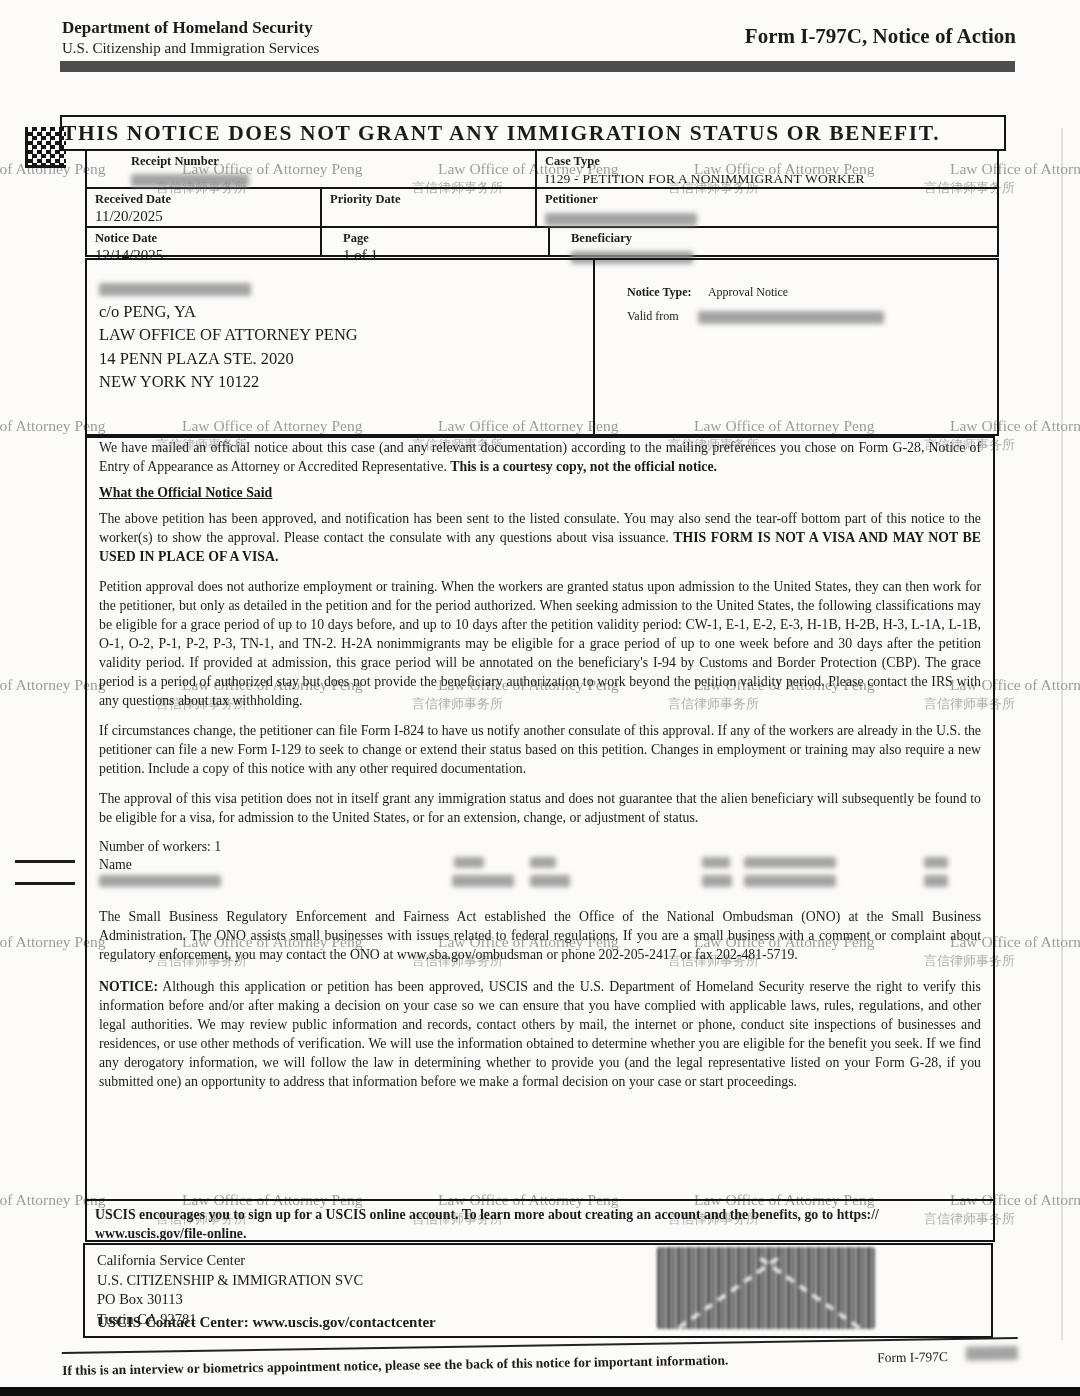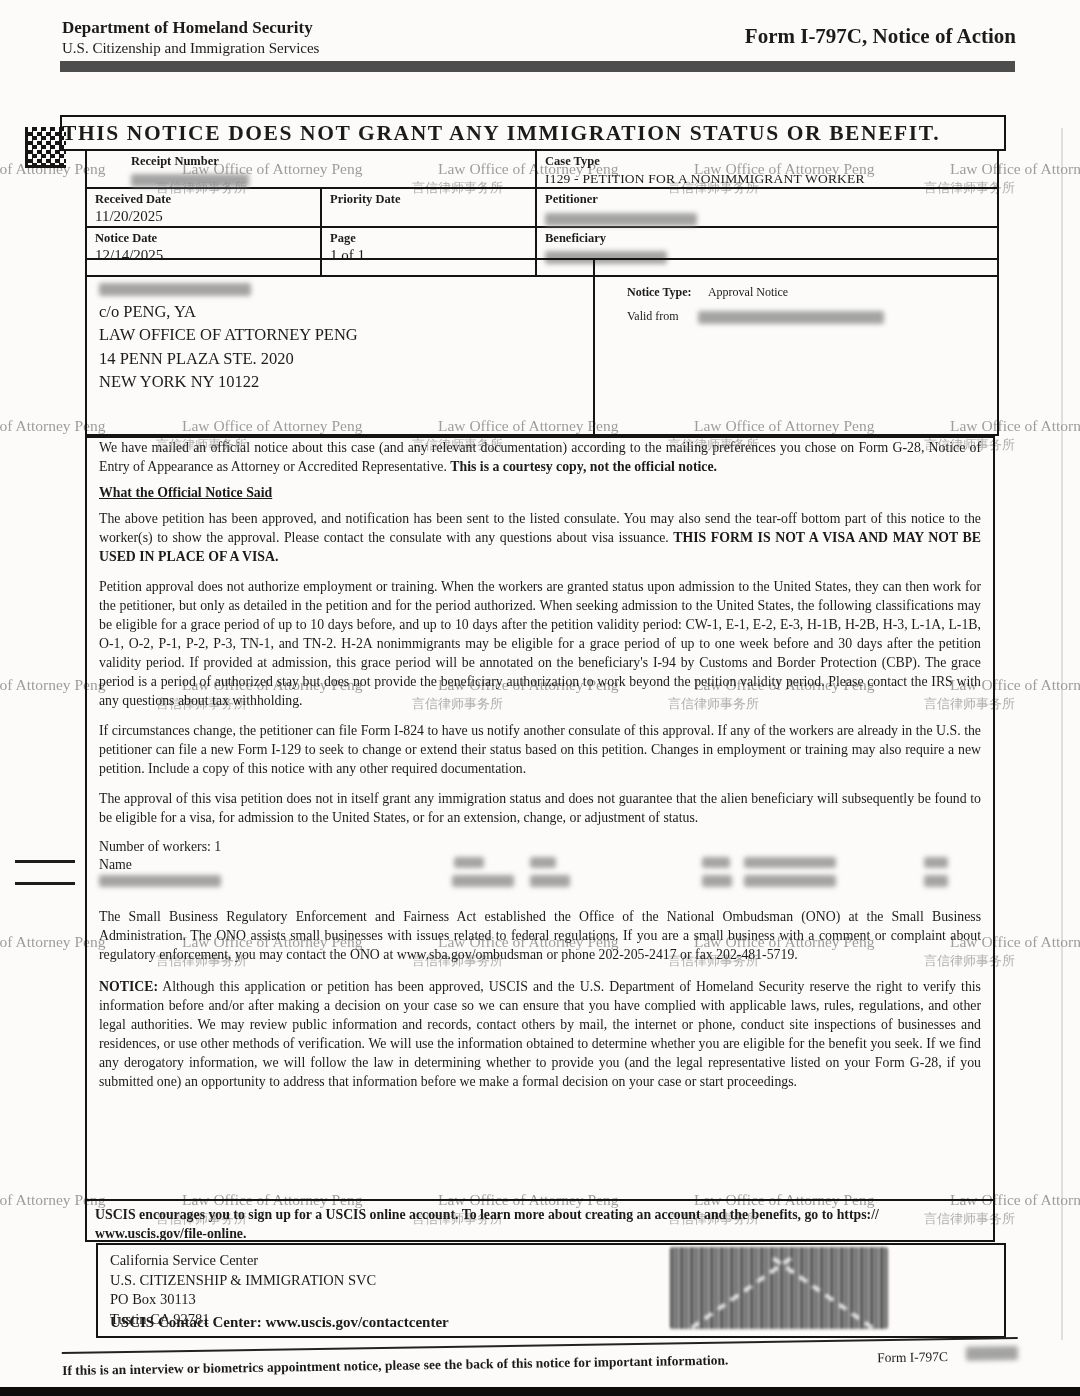--- a/index.html
+++ b/index.html
@@ -27,21 +27,21 @@
         background:repeating-conic-gradient(#151515 0% 25%, transparent 0% 50%) 0 0/9px 9px;
         border-left:3px solid #151515;border-bottom:3px solid #151515;}
   
   .rtable{left:85px;top:149px;width:910px;border:2px solid #141414;}
   .rt-row{display:flex;border-bottom:2px solid #141414;}
   .rt-row:last-child{border-bottom:none;}
   .rt-cell{padding:3px 0 2px 8px;border-right:2px solid #141414;box-sizing:border-box;}
   .rt-cell:last-child{border-right:none;flex:1;}
   .rt-label{font-size:12.5px;font-weight:bold;}
   .rt-value{font-size:15px;margin-top:1px;}
-  .h36{height:36px;}.h37{height:37px;}.h33{height:47px;}
+  .h36{height:36px;}.h37{height:37px;}.h33{height:27px;gap:13px;}
   .w450{width:450px;padding-left:44px;}.w235{width:235px;}.w215{width:215px;}
   .ct-value{font-size:13.5px;margin-top:2px;letter-spacing:.2px;}
   
   .addrbox{left:85px;top:258px;width:910px;height:174px;border:2px solid #141414;display:flex;}
   .addr-left{width:508px;border-right:2px solid #141414;padding:16px 0 0 12px;box-sizing:border-box;
              font-size:16.5px;line-height:23.5px;}
   .addr-right{flex:1;padding:20px 0 0 32px;font-size:12px;line-height:24px;}
   .nt-label{font-weight:bold;margin-right:14px;}
   
   .mainbox{left:85px;top:436px;width:910px;height:806px;border:2px solid #141414;box-sizing:border-box;}
@@ -50,21 +50,21 @@
   .mt8{margin-top:8px !important;}
   .mt11{margin-top:11px !important;}
   .mt13{margin-top:13px !important;}
   .body-head{display:inline-block;margin:9px 12px 0 12px;font-size:13.8px;font-weight:bold;text-decoration:underline;}
   .workers{position:relative;margin:11px 12px 0 12px;height:56px;font-size:13.8px;line-height:18px;}
   .back-row{position:absolute;left:0;right:0;top:736px;height:23px;border-top:2px solid #141414;
             padding:3px 0 0 8px;font-size:13.5px;box-sizing:border-box;}
   .account-row{position:absolute;left:0;right:0;top:761px;bottom:0;border-top:2px solid #141414;
                padding:4px 14px 0 8px;font-size:13.8px;font-weight:bold;line-height:19px;box-sizing:border-box;}
   
-  .officebox{left:96px;top:1243px;width:910px;height:95px;border:2.5px solid #141414;box-sizing:border-box;
+  .officebox{left:83px;top:1243px;width:910px;height:95px;border:2.5px solid #141414;box-sizing:border-box;
              padding:6px 0 0 12px;font-size:14.5px;line-height:19.5px;position:absolute;}
   .contact-line{position:absolute;left:12px;bottom:4px;font-weight:bold;font-size:15px;}
   .barcode{position:absolute;left:572px;top:2px;width:218px;height:82px;
            background:repeating-linear-gradient(90deg,#4a4a4a 0 3px,#9a9a9a 3px 5px,#6a6a6a 5px 8px,#b4b4b4 8px 10px);
            filter:blur(1.6px);border-radius:3px;overflow:hidden;}
   .slash{position:absolute;width:4px;height:150%;top:-20%;
          background:repeating-linear-gradient(0deg,#f5f5f5 0 9px,transparent 9px 16px);opacity:.85;}
   .slash.s1{left:70px;transform:rotate(55deg);}
   .slash.s2{left:150px;transform:rotate(-55deg);}
   

